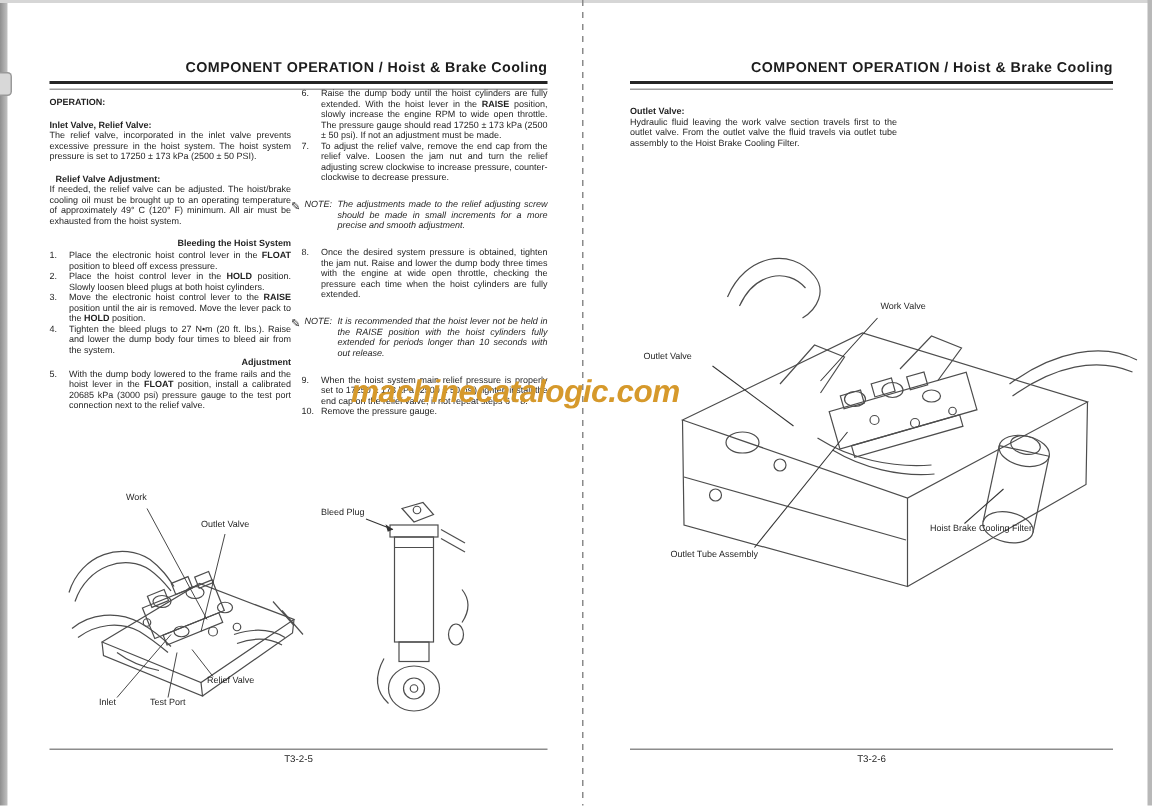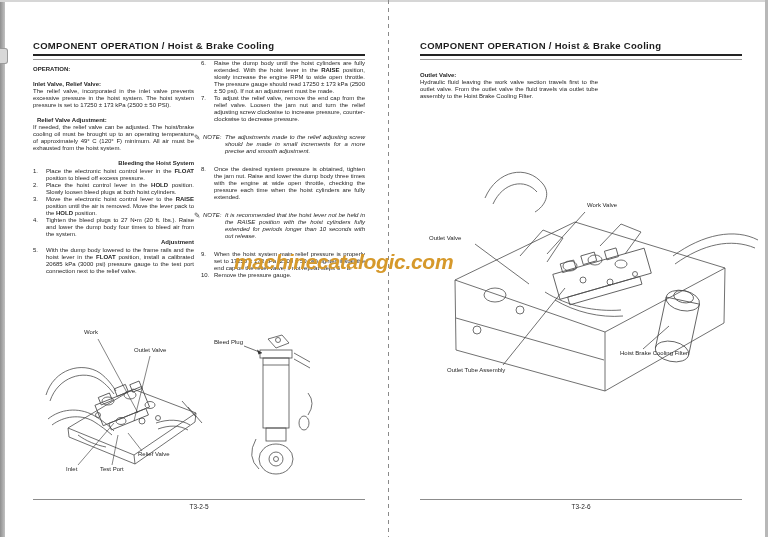--- a/index.html
+++ b/index.html
@@ -14,21 +14,21 @@
     background:linear-gradient(to right,#8f8f8f,#c2c2c2);}
   .edge-top{position:absolute;left:0;top:0;width:768px;height:2px;background:#d6d6d6;}
   .edge-right{position:absolute;left:765px;top:0;width:3px;height:537px;background:#b8b8b8;}
   .scan-artifact{position:absolute;left:0px;top:48px;width:7px;height:14px;
     background:#d8d8d8;border:1px solid #9a9a9a;border-left:none;border-radius:0 3px 3px 0;}
   .page-divider{position:absolute;left:388px;top:0;width:1px;height:537px;
     background:repeating-linear-gradient(to bottom,#8a8a8a 0 4px,transparent 4px 8px);}
 
   
   .pg-header{position:absolute;top:40px;font-weight:bold;font-size:9.5px;
-    letter-spacing:.3px;text-align:left;color:#1c1c1c;white-space:nowrap;}
+    letter-spacing:.3px;text-align:right;color:#1c1c1c;white-space:nowrap;}
   .hdr-left{left:33px;width:332px;}
   .hdr-right{left:420px;width:322px;}
   .hdr-rule{position:absolute;top:54px;height:3px;
     border-top:2px solid #242424;border-bottom:1px solid #9b9b9b;}
   .rule-left{left:33px;width:332px;}
   .rule-right{left:420px;width:322px;}
 
   
   .col{position:absolute;font-size:6px;line-height:7px;text-align:justify;color:#1f1f1f;}
   .col1{left:33px;top:66px;width:161px;}

